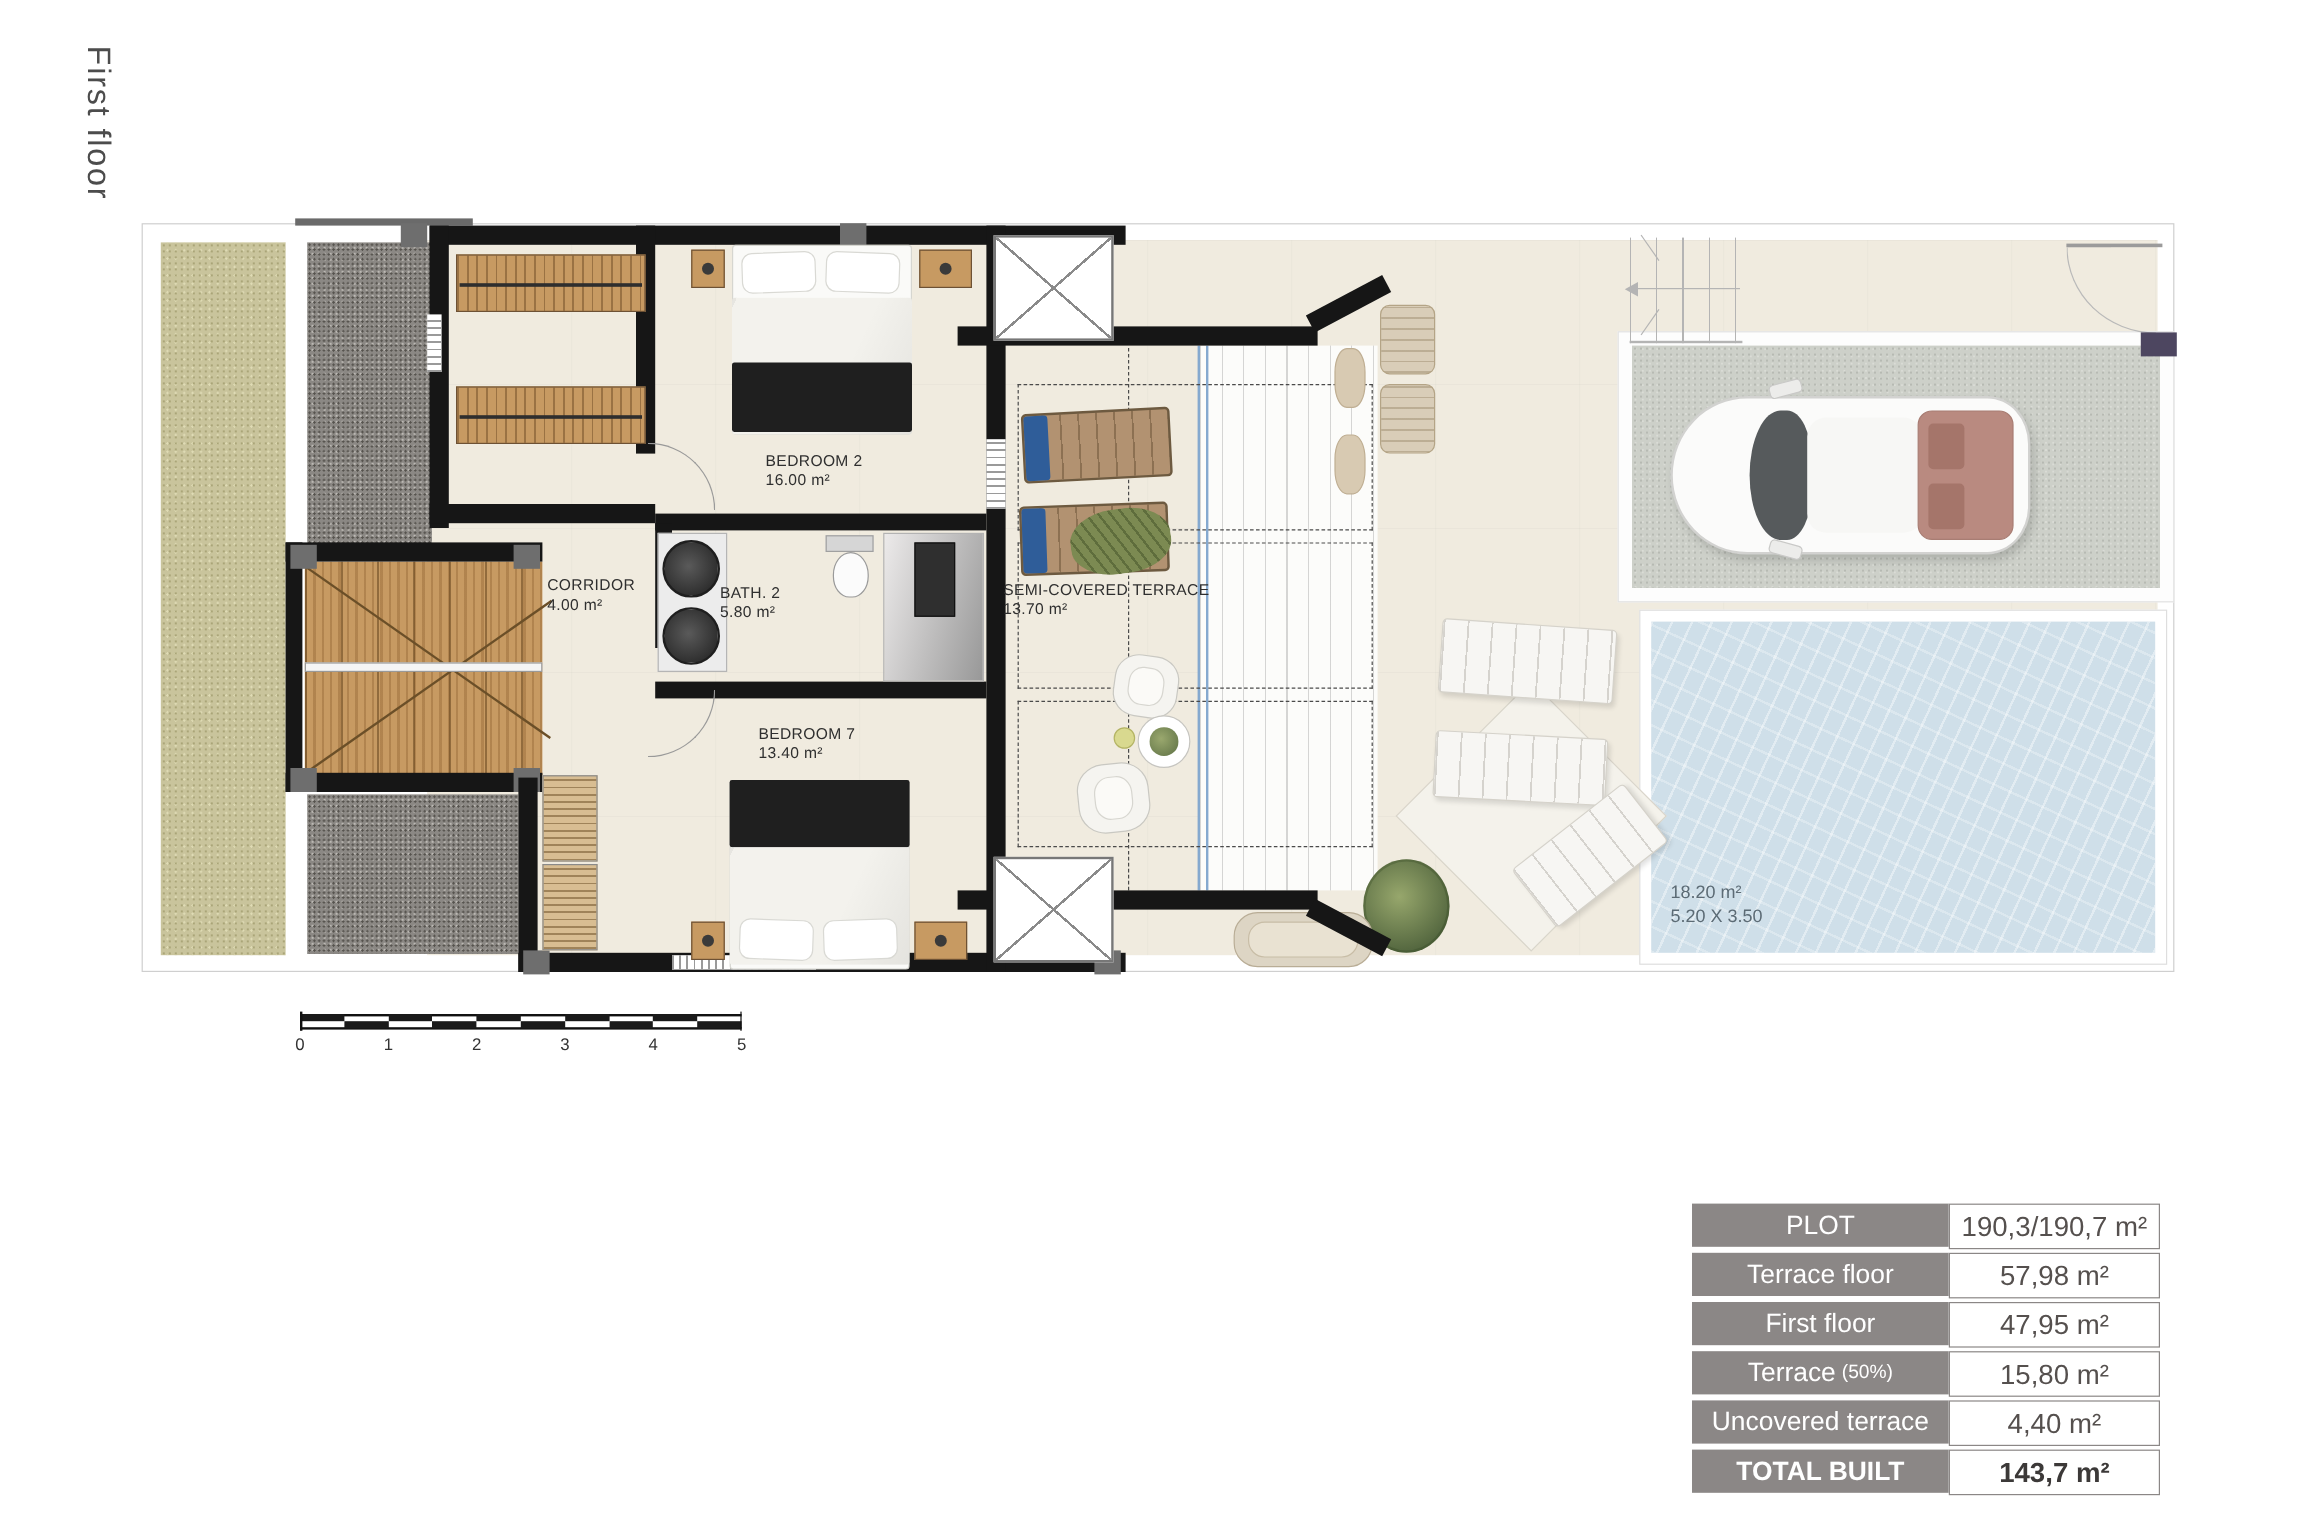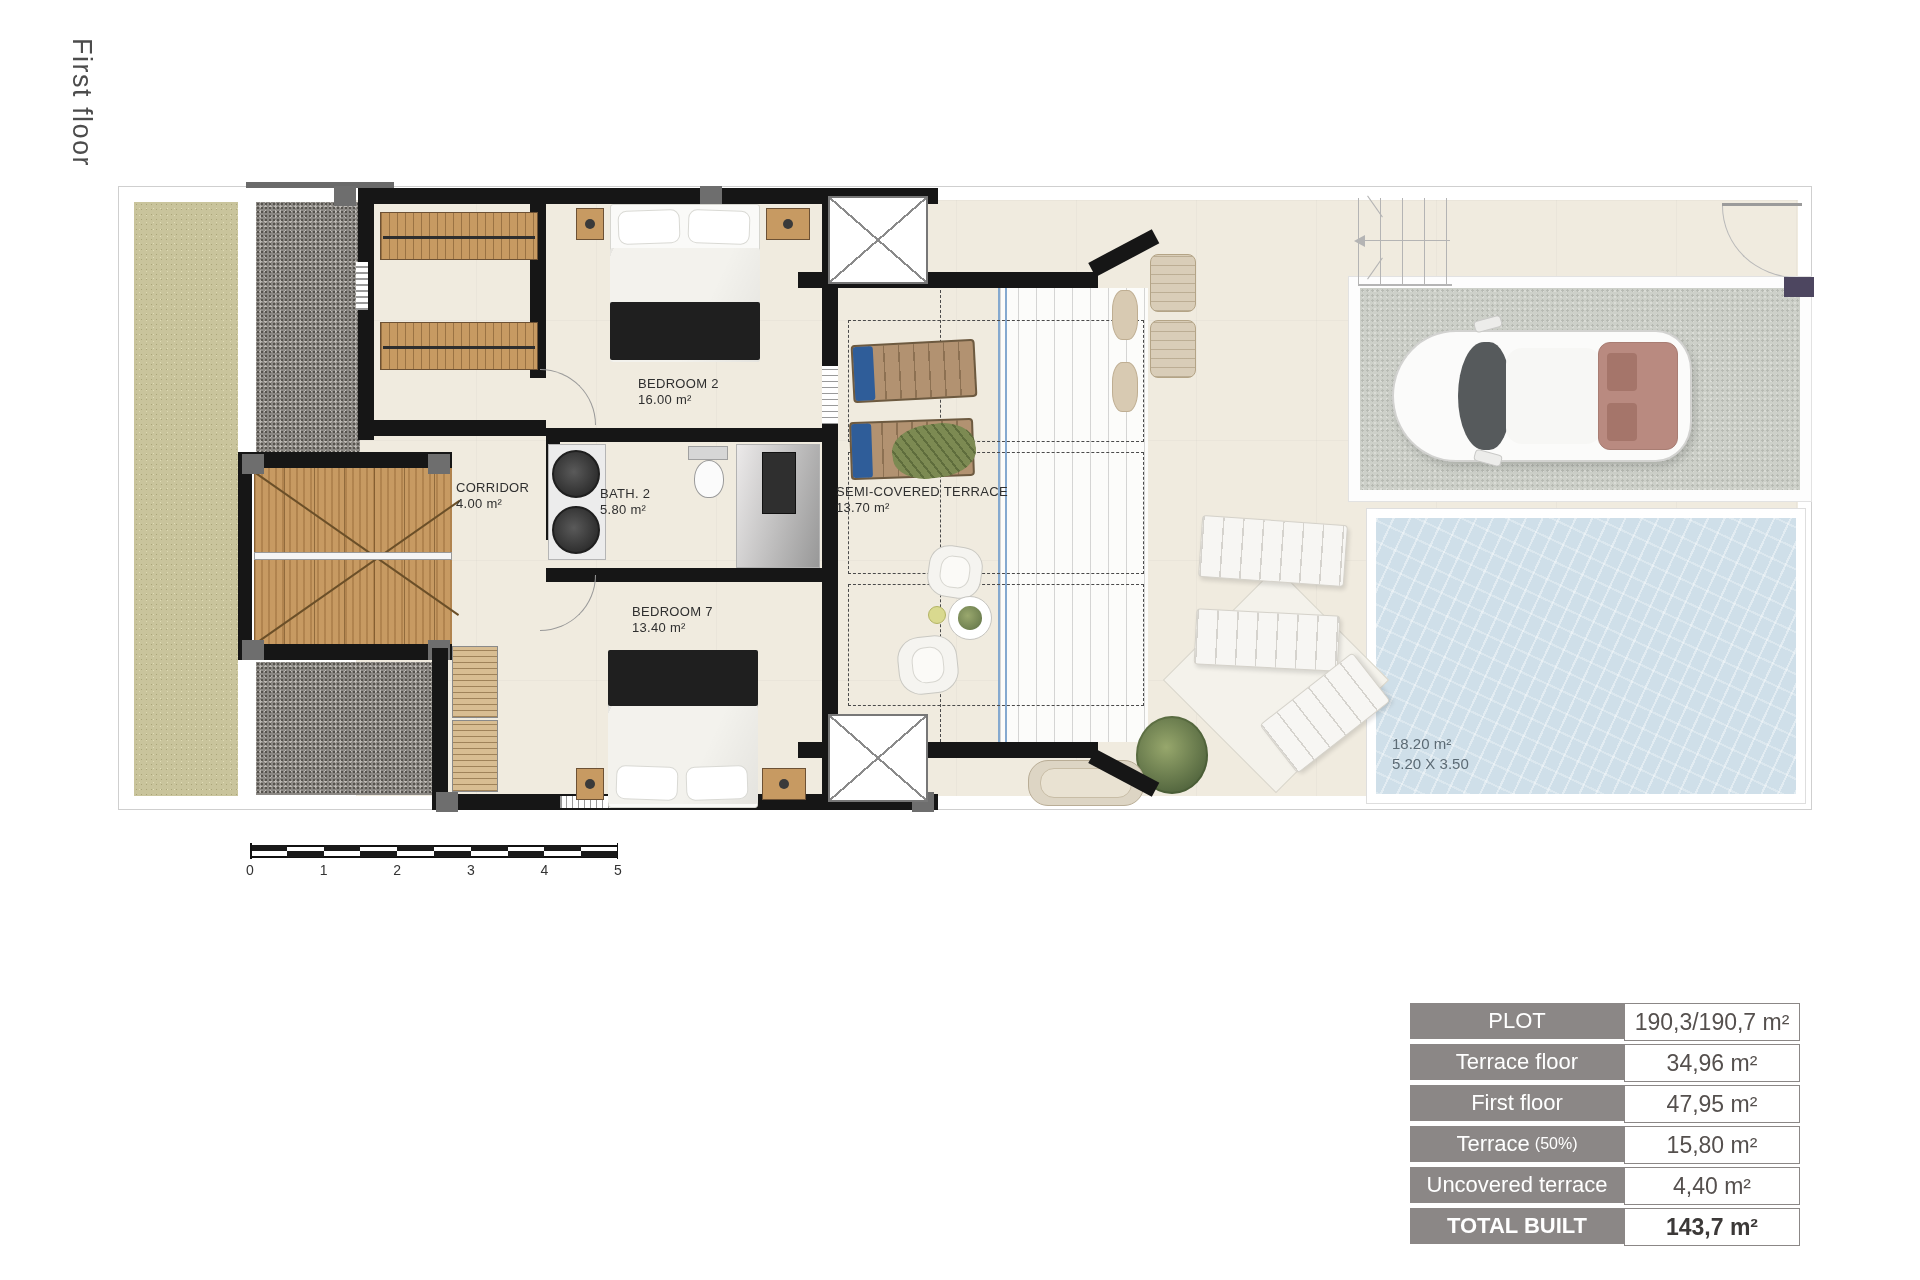--- a/index.html
+++ b/index.html
@@ -311,21 +311,21 @@
 
   <div class="el tbl" style="left:1410px;top:1003px;width:452px;">
     <div class="tcell tlabel" style="background:#8b8786;">
       <span>PLOT</span>
       </div>
     <div class="tcell tvalue">190,3/190,7 m²</div>
 
     <div class="tcell tlabel" style="background:#8b8786;">
       <span>Terrace floor</span>
       </div>
-    <div class="tcell tvalue">34,96 m²</div>
+    <div class="tcell tvalue">57,98 m²</div>
 
     <div class="tcell tlabel" style="background:#8b8786;">
       <span>First floor</span>
       </div>
     <div class="tcell tvalue">47,95 m²</div>
 
     <div class="tcell tlabel" style="background:#8b8786;">
       <span>Terrace</span>
       <span class="suffix">(50%)</span>
       </div>

